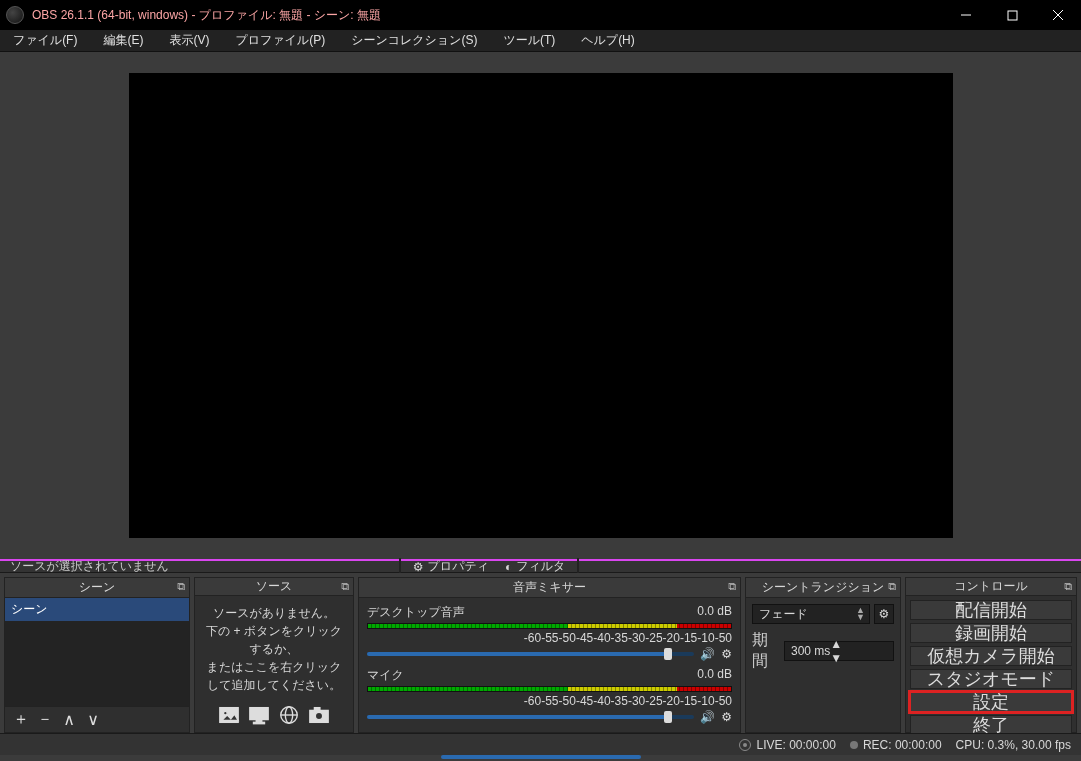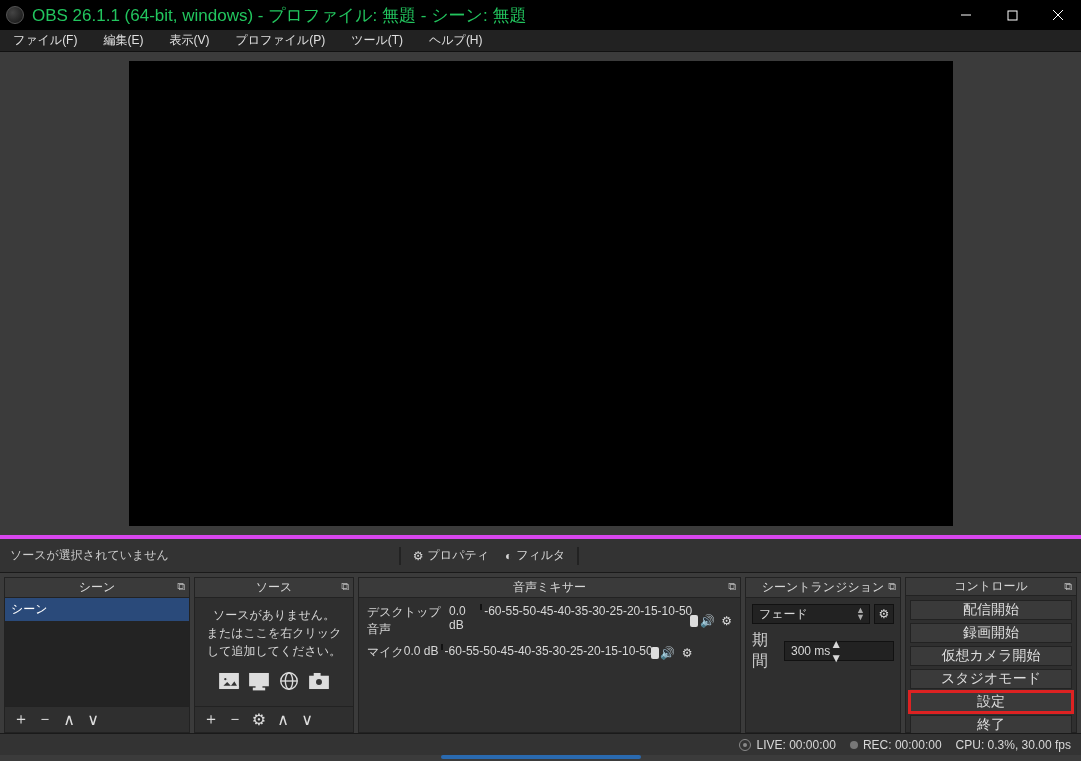--- a/index.html
+++ b/index.html
@@ -1,27 +1,27 @@
 <!DOCTYPE html>
 <html><head>
 <meta charset="utf-8">
 <style>
 *{box-sizing:border-box;margin:0;padding:0;font-family:"Meiryo UI","Yu Gothic UI",sans-serif;font-size:12px;color:#d8d8d8;user-select:none}
 body{background:#2b2b2b;width:1081px;height:761px;overflow:hidden;display:flex;flex-direction:column}
 .titlebar{background:#000;height:30px;display:flex;align-items:center;padding-left:6px}
 .titlebar .appicon{width:18px;height:18px;border-radius:50%;background:radial-gradient(circle at 35% 35%,#444,#111);border:1px solid #555;margin-right:8px}
-.titlebar .title{color:#22c55e;font-size:17px;flex:1}
+.titlebar .title{color:#fca5a5;font-size:12px;flex:1}
 .winbtns{display:flex;height:100%}
 .winbtn{width:46px;height:100%;display:flex;align-items:center;justify-content:center;color:#fff}
 .winbtn svg{stroke:#fff;stroke-width:1;fill:none}
 .menubar{background:#222;height:22px;display:flex;align-items:center;padding:0 4px;gap:8px;border-bottom:1px solid #111}
 .menuitem{padding:3px 9px;color:#e0e0e0;font-size:12px}
 .preview-area{flex:1;background:#3b3b3b;display:flex;align-items:center;justify-content:center;padding:8px 0}
 .preview-canvas{width:824px;height:465px;background:#000}
-.toolbar-row{background:#333;height:38px;display:flex;align-items:center;border-top:4px solid #d946ef;border-bottom:1px solid #1a1a1a}
+.toolbar-row{background:#333;height:14px;display:flex;align-items:center;border-top:2px solid #d946ef;border-bottom:1px solid #1a1a1a}
 .toolbar-text{padding:0 10px;color:#ccc;font-size:12px}
 .tool-sep{width:2px;height:18px;background:#222;margin:0 4px}
 .tool-btn{display:flex;align-items:center;gap:4px;padding:2px 8px;color:#ccc}
 .panels{display:flex;gap:4px;padding:4px 4px 0 4px;background:#3b3b3b;height:160px}
 .panel{background:#2f2f2f;border:1px solid #222;display:flex;flex-direction:column}
 .panel-header{background:#3a3a3a;height:20px;display:flex;align-items:center;justify-content:center;position:relative;border-bottom:1px solid #222;font-size:12px}
 .panel-header .popout{position:absolute;right:4px;top:2px;color:#bbb;font-size:11px}
 .panel.scenes{width:186px}
 .panel.sources{width:160px}
 .panel.mixer{flex:1}
@@ -29,39 +29,39 @@
 .panel.controls{width:172px}
 .scene-list{flex:1;background:#232323}
 .scene-item{background:#2a4a7a;color:#fff;padding:3px 6px;font-size:12px}
 .panel-footer{height:26px;background:#2f2f2f;border-top:1px solid #222;display:flex;align-items:center;gap:0;padding:0 4px}
 .footer-btn{width:24px;height:22px;display:flex;align-items:center;justify-content:center;color:#ddd;font-size:16px}
 .sources-body{flex:1;display:flex;flex-direction:column;align-items:center;text-align:center;padding:8px;gap:6px}
 .sources-body .hint{color:#ccc;font-size:12px;line-height:1.5}
 .source-icons{display:flex;gap:8px;margin-top:4px}
 .source-icons svg{width:22px;height:22px;stroke:#ddd;fill:none;stroke-width:1.5}
 .mixer-body{flex:1;padding:6px 8px;display:flex;flex-direction:column;gap:6px}
-.mixer-track{display:flex;flex-direction:row;gap:2px}
+.mixer-track{display:flex;flex-direction:column;gap:2px}
 .mixer-top{display:flex;justify-content:space-between;font-size:11px;color:#ccc}
 .meter{height:6px;background:linear-gradient(to right,#0a0 0%,#0a0 55%,#cc0 55%,#cc0 85%,#c00 85%,#c00 100%);border:1px solid #111;position:relative}
 .meter::after{content:"";position:absolute;inset:0;background:repeating-linear-gradient(to right,transparent 0,transparent 3px,rgba(0,0,0,.35) 3px,rgba(0,0,0,.35) 4px)}
 .scale{display:flex;justify-content:flex-end;font-size:9px;color:#888}
 .slider-row{display:flex;align-items:center;gap:6px}
 .slider{flex:1;height:4px;background:#1a3a5a;border-radius:2px;position:relative}
 .slider .fill{position:absolute;left:0;top:0;bottom:0;width:92%;background:#2a6ab0;border-radius:2px}
 .slider .thumb{position:absolute;left:92%;top:-4px;width:8px;height:12px;background:#ddd;border-radius:2px;transform:translateX(-50%)}
 .slider-row .vicon{color:#ddd}
 .trans-body{flex:1;padding:6px;display:flex;flex-direction:column;gap:6px}
 .trans-row{display:flex;align-items:center;gap:4px}
 .trans-select{flex:1;background:#222;border:1px solid #111;height:20px;padding:2px 6px;color:#ddd;font-size:12px;display:flex;align-items:center;position:relative}
 .trans-select .updn{position:absolute;right:4px;font-size:9px;color:#aaa;line-height:7px}
 .trans-gear{width:20px;height:20px;background:#222;border:1px solid #111;display:flex;align-items:center;justify-content:center}
 .trans-label{color:#ccc;font-size:16px;width:28px}
 .trans-input{flex:1;background:#222;border:1px solid #111;height:20px;padding:2px 6px;color:#ddd;font-size:12px;display:flex;align-items:center;position:relative}
 .controls-body{flex:1;padding:4px;display:flex;flex-direction:column;gap:3px}
-.ctrl-btn{background:#3a3a3a;border:1px solid #222;height:20px;display:flex;align-items:center;justify-content:center;font-size:14px;color:#ddd}
+.ctrl-btn{background:#3a3a3a;border:1px solid #222;height:20px;display:flex;align-items:center;justify-content:center;font-size:18px;color:#ddd}
 .ctrl-btn.highlight{outline:3px solid #d22;outline-offset:-1px}
 .statusbar{height:22px;background:#333;display:flex;align-items:center;justify-content:flex-end;gap:14px;padding:0 10px;border-top:1px solid #1a1a1a;font-size:11px;color:#ccc}
 .status-item{display:flex;align-items:center;gap:5px}
 .dot{width:8px;height:8px;border-radius:50%;background:#777}
 .live-icon{width:12px;height:12px;border:1px solid #888;border-radius:50%;position:relative}
 .live-icon::before{content:"";position:absolute;inset:3px;border-radius:50%;background:#888}
 .dragbar{height:6px;background:#3b3b3b;display:flex;justify-content:center}
 .draghandle{width:200px;height:4px;background:#2a6ab0;border-radius:2px}
 </style>
 </head>
@@ -88,20 +88,21 @@
         </svg>
       </div>
   </div>
 </div>
 
 <div class="menubar">
   <div class="menuitem">ファイル(F)</div>
   <div class="menuitem">編集(E)</div>
   <div class="menuitem">表示(V)</div>
   <div class="menuitem">プロファイル(P)</div>
+  <div class="menuitem">シーンコレクション(S)</div>
   <div class="menuitem">ツール(T)</div>
   <div class="menuitem">ヘルプ(H)</div>
 </div>
 
 <div class="preview-area">
   <div class="preview-canvas"></div>
 </div>
 
 <div class="toolbar-row">
   <div class="toolbar-text">ソースが選択されていません</div>
@@ -137,20 +138,21 @@
   </div>
 
   <div class="panel sources">
     <div class="panel-header">
       <span>ソース</span>
       <span class="popout">⧉</span>
     </div>
     <div class="sources-body">
       <div class="hint">
         <div>ソースがありません。</div>
+        <div>下の + ボタンをクリックするか、</div>
         <div>またはここを右クリックして追加してください。</div>
       </div>
       <div class="source-icons">
         <svg viewBox="0 0 24 24">
             <rect x="2" y="4" width="20" height="16" stroke="#ddd" fill="#ddd"></rect>
             <circle cx="8" cy="10" r="2" fill="#333"></circle>
             <path d="M4 18 L10 12 L14 16 L18 11 L22 18 Z" fill="#333"></path>
           </svg>
         <svg viewBox="0 0 24 24">
             <rect x="2" y="4" width="20" height="13" fill="#ddd"></rect>

